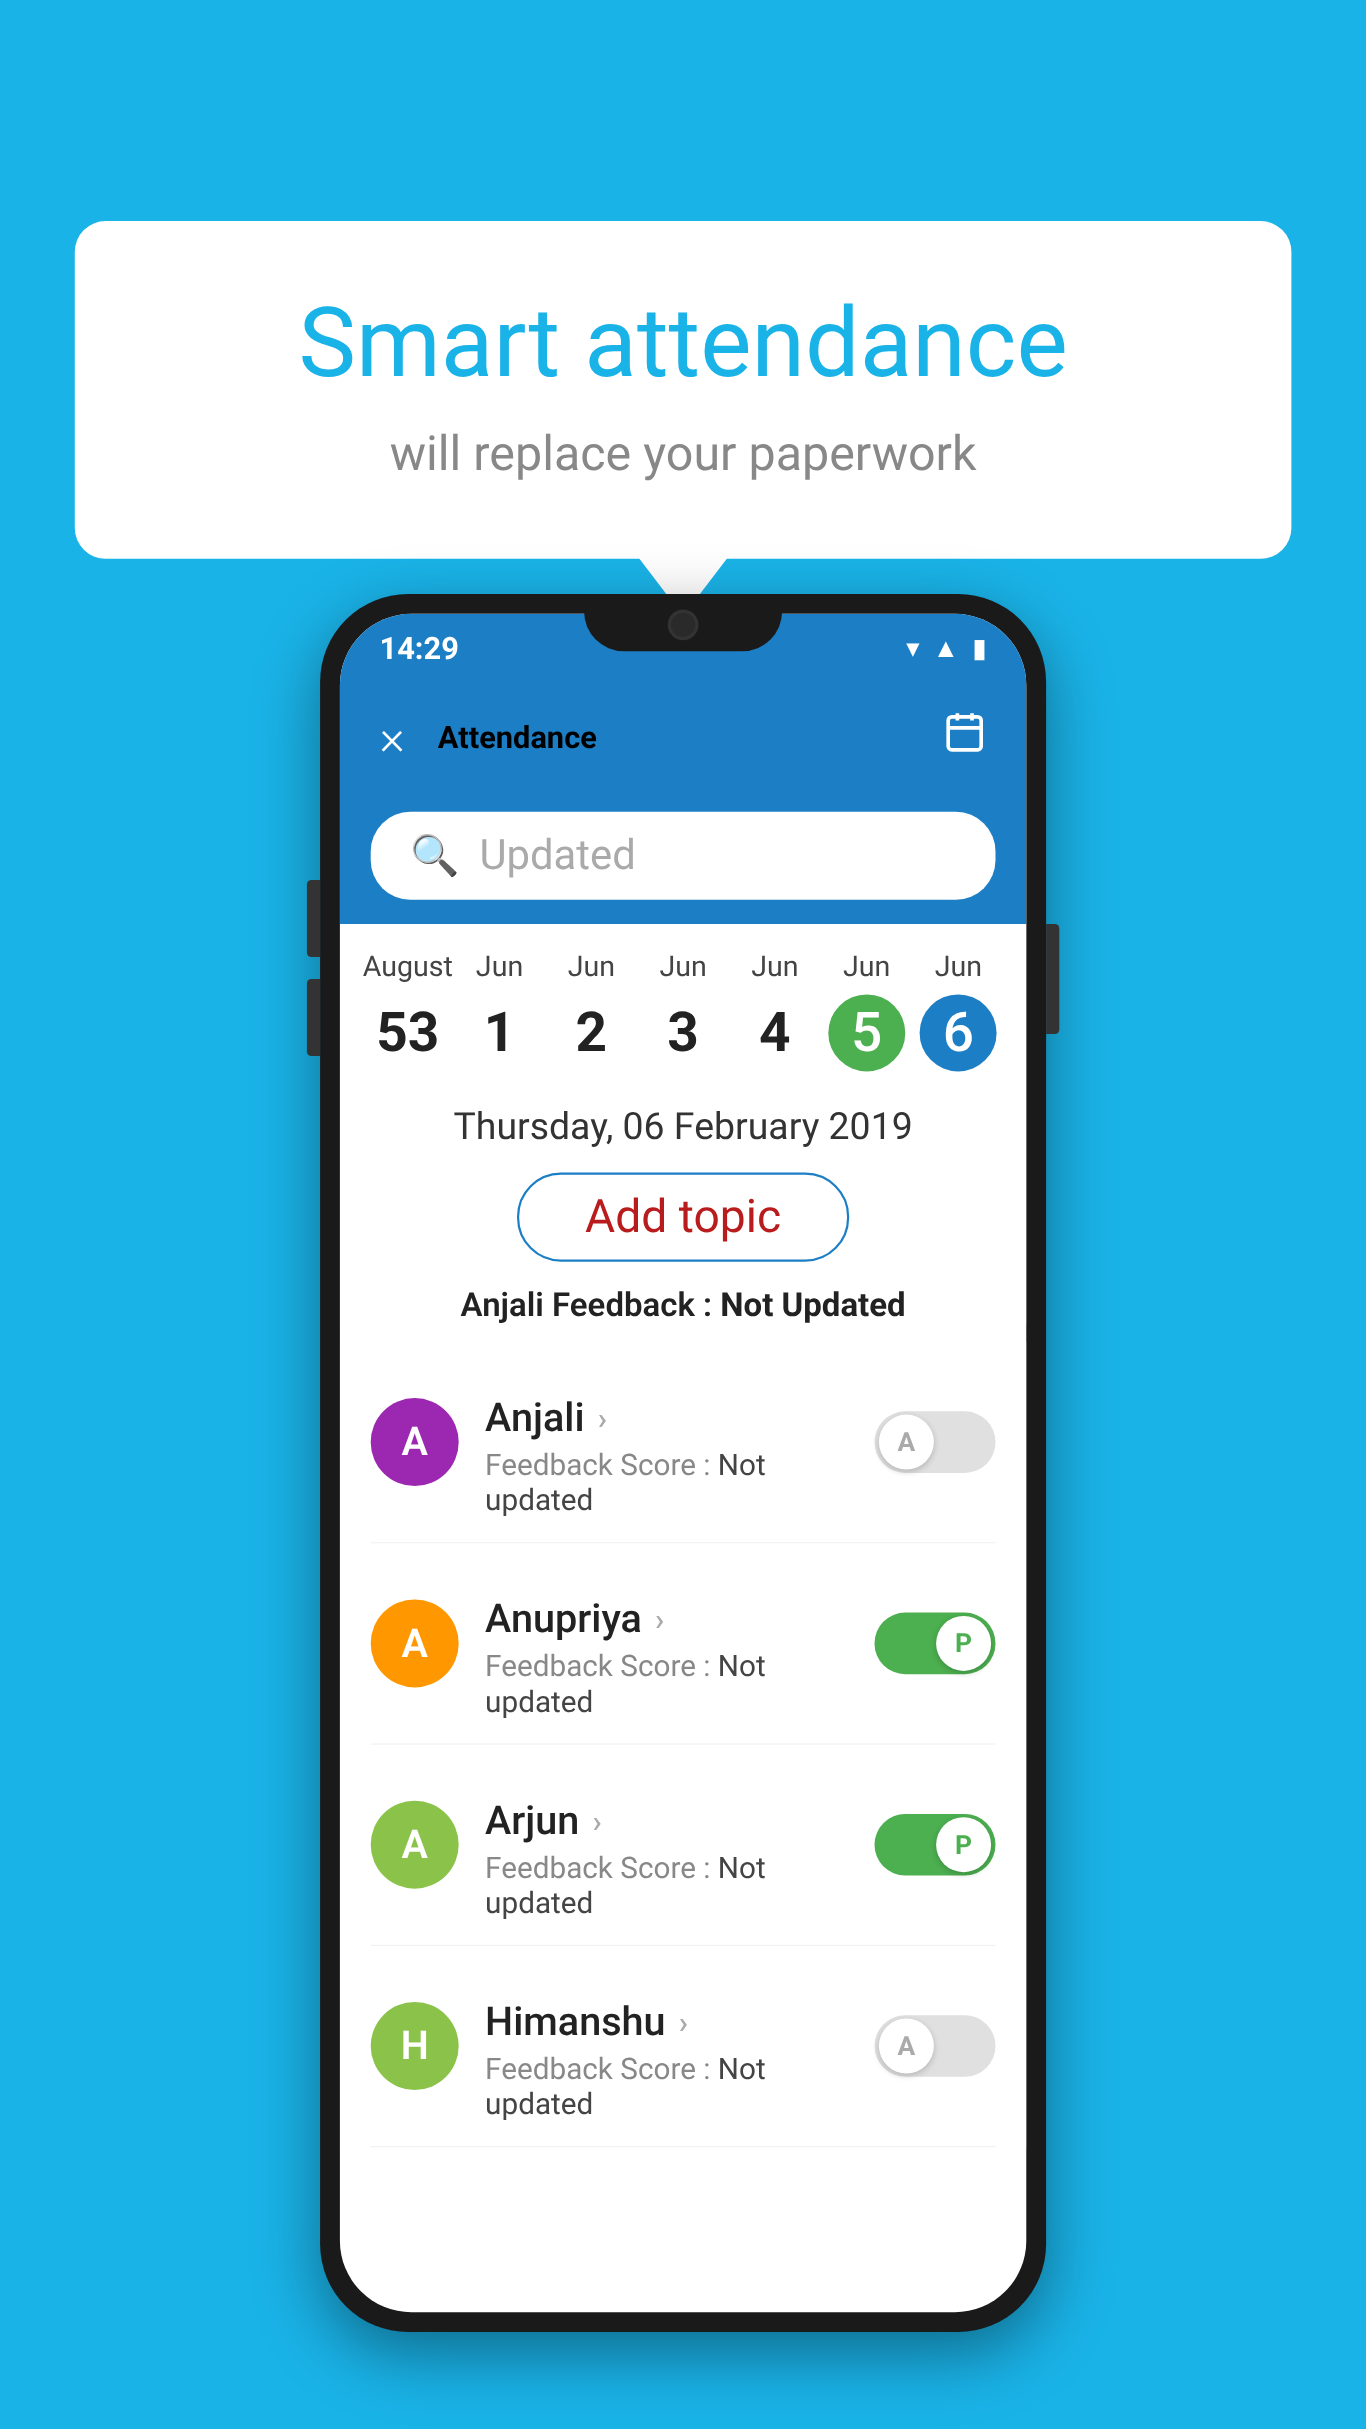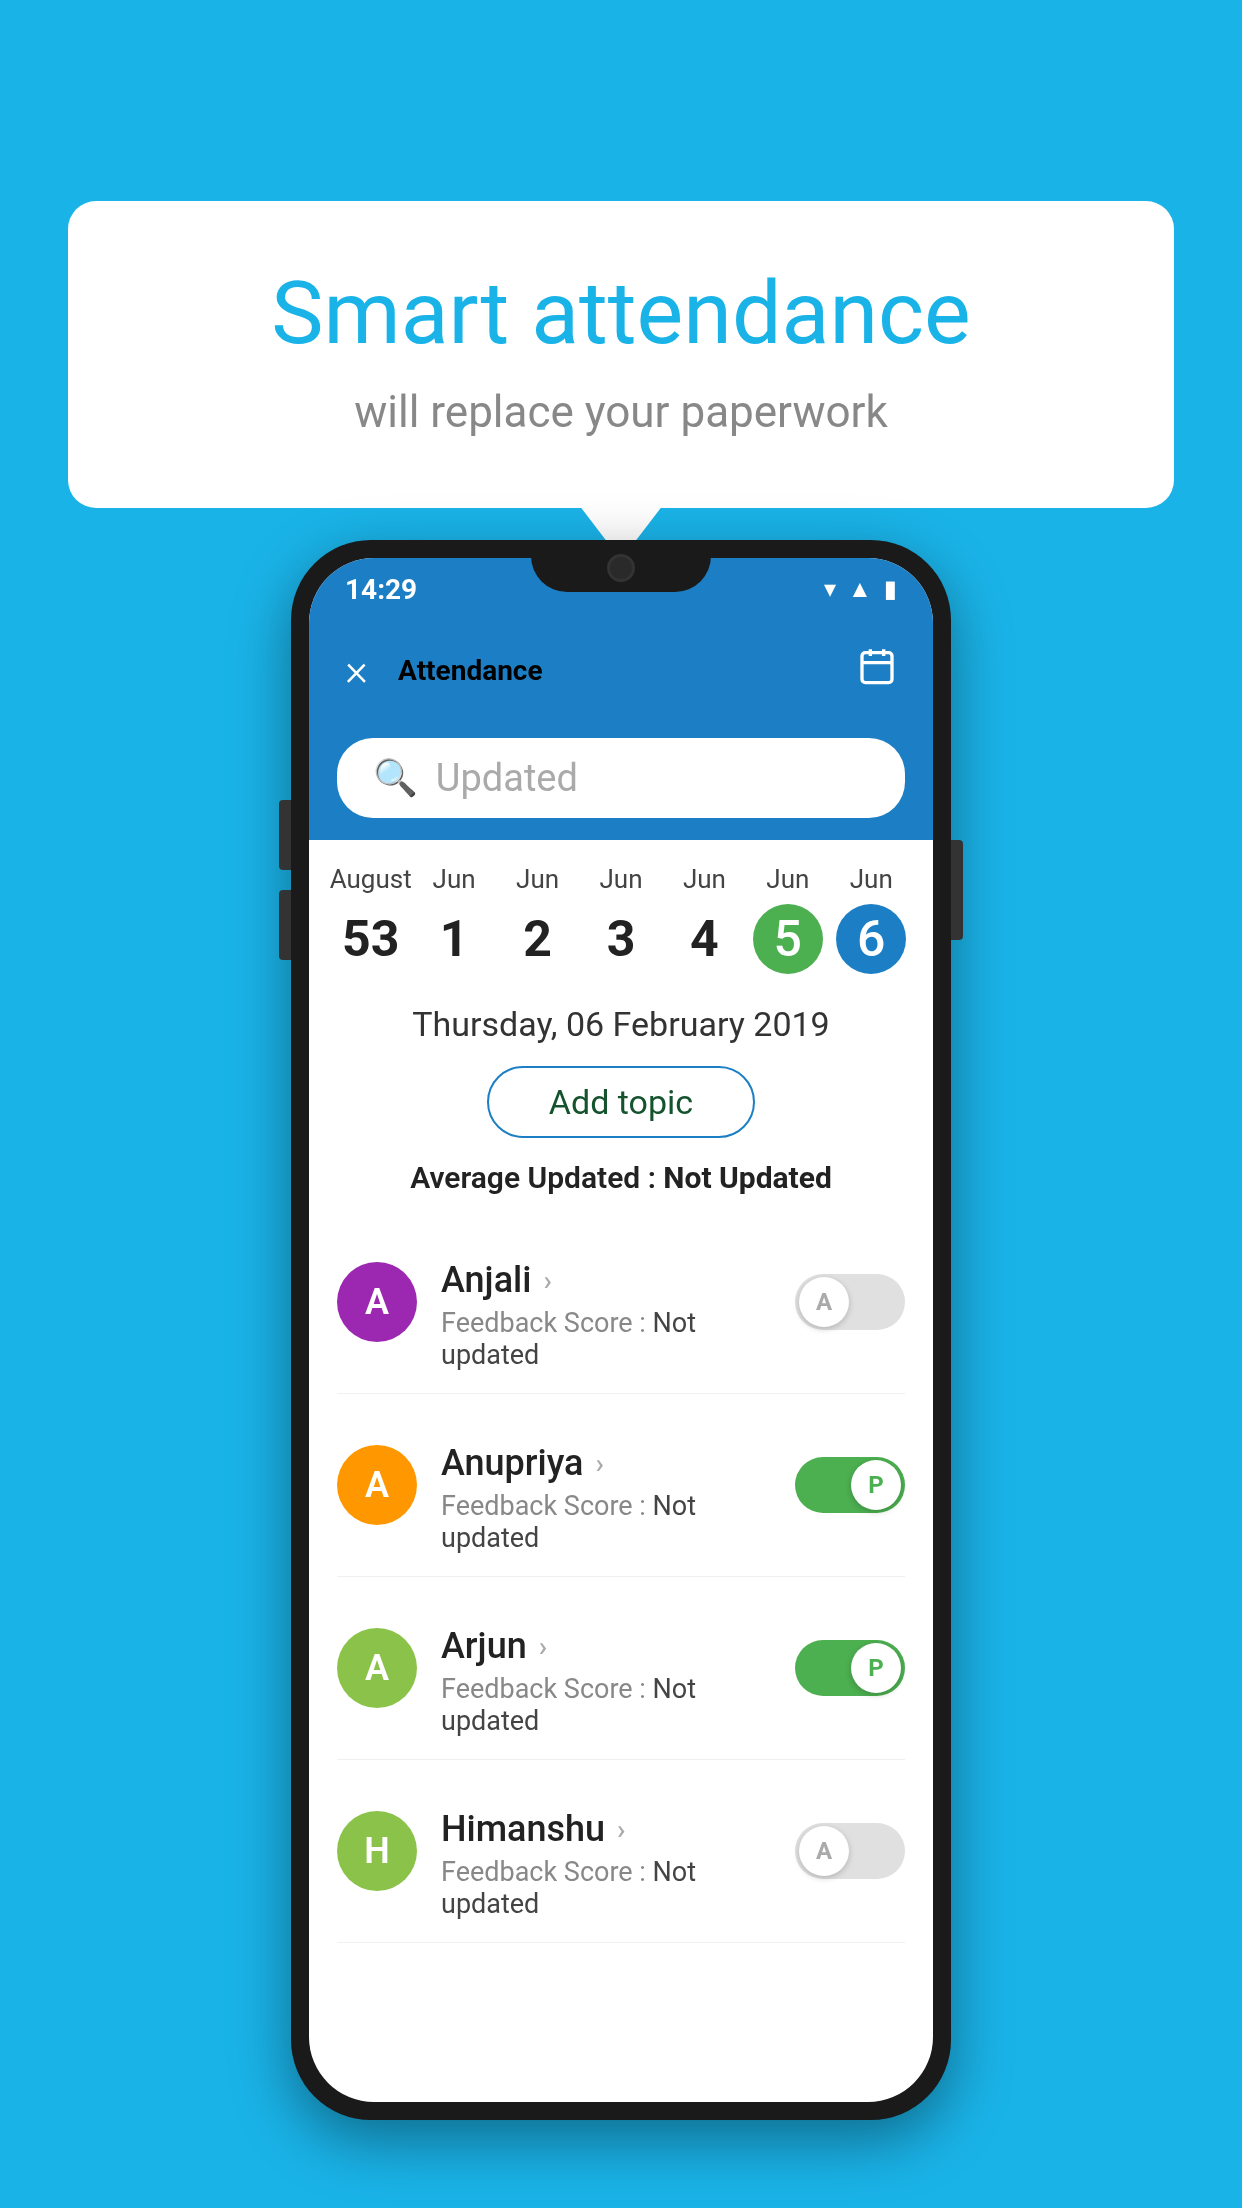--- a/index.html
+++ b/index.html
@@ -246,24 +246,24 @@
 
     .selected-date-text {
       font-size: 34px;
       color: #333;
       margin-bottom: 22px;
     }
 
     .add-topic-btn {
       display: inline-block;
       border: 2px solid #1c7fc5;
-      color: #14532d;
+      color: #b91c1c;
       border-radius: 40px;
       padding: 14px 60px;
-      font-size: 34px;
+      font-size: 42px;
       cursor: pointer;
       margin-bottom: 22px;
     }
 
     .avg-feedback {
       font-size: 30px;
       color: #888;
       margin-bottom: 16px;
     }
 
@@ -487,21 +487,21 @@
           <div class="calendar-day">
             <div class="cal-month">Jun</div>
             <div class="cal-date blue">6</div>
           </div>
         </div>
 
       <div class="selected-date-section">
         <div class="selected-date-text">Thursday, 06 February 2019</div>
         <div class="add-topic-btn">Add topic</div>
         <div class="avg-feedback">
-          <span>Average Updated : </span>
+          <span>Anjali Feedback : </span>
           <span style="font-weight: 700; color: rgb(34, 34, 34);">Not Updated</span>
         </div>
       </div>
 
       <div class="student-list" id="student-list">
       <div class="student-item">
             <div class="student-avatar" style="background: rgb(156, 39, 176);">A</div>
             <div class="student-info">
               <div class="student-name">Anjali <span class="chevron">›</span></div>
               <div class="student-feedback">Feedback Score : <span>Not updated</span></div>

